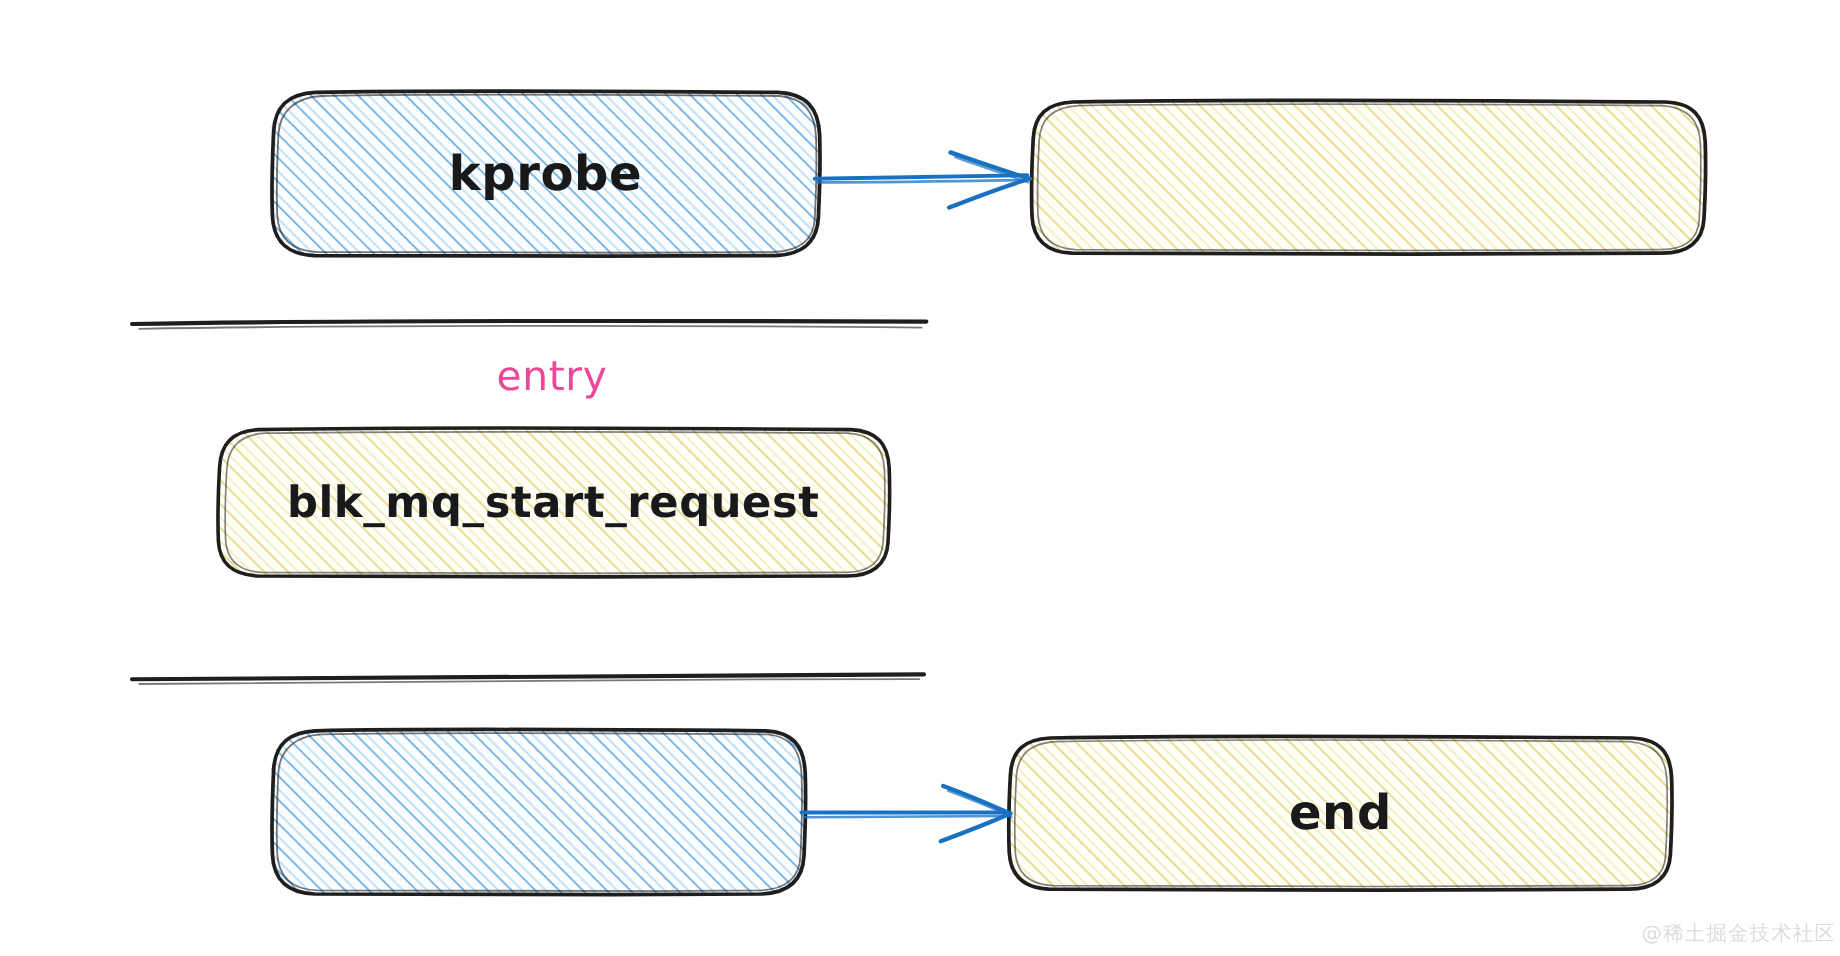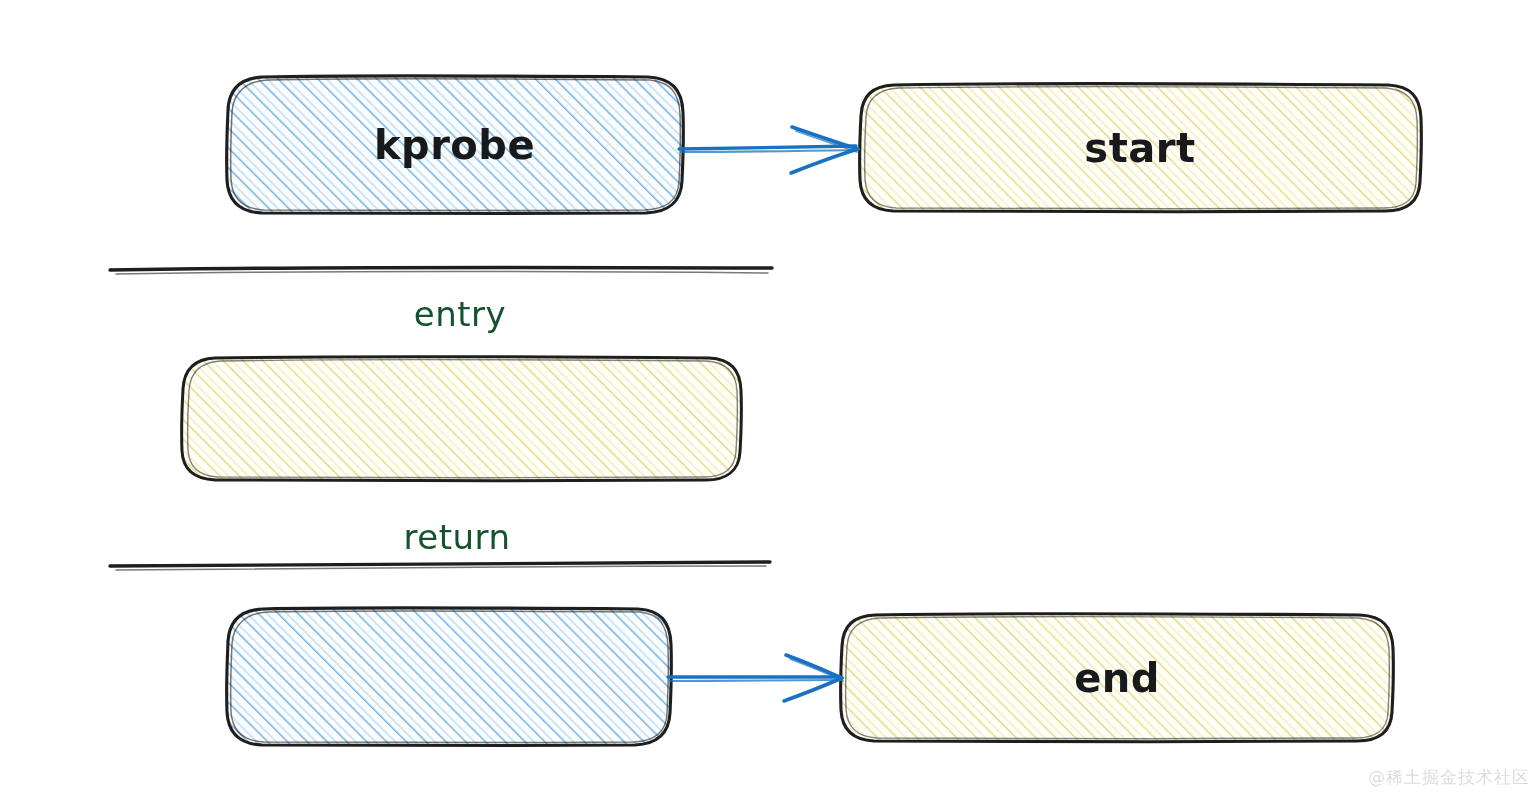--- a/index.html
+++ b/index.html
@@ -35,21 +35,21 @@
     font-weight: 700;
     letter-spacing: 0.5px;
     white-space: nowrap;
     pointer-events: none;
   }
   .sep-label {
     position: absolute;
     display: flex;
     align-items: center;
     justify-content: center;
-    color: #14532d;
+    color: #ec4899;
     font-family: "DejaVu Sans", sans-serif;
     letter-spacing: 0.5px;
     white-space: nowrap;
   }
   .watermark {
     position: absolute;
     color: #dcdcde;
     font-family: "DejaVu Sans", sans-serif;
     font-size: 17px;
     letter-spacing: 1px;
@@ -127,25 +127,24 @@
     </g>
 
     <g>
       <path d="M 110 566 C 290 563 530 562 770 562" fill="none" stroke="#1e1e1e" stroke-width="3.4" stroke-linecap="round"></path>
       <path d="M 116 570 C 300 567 540 566 766 566" fill="none" stroke="#1e1e1e" stroke-width="1.5" stroke-linecap="round" opacity="0.6"></path>
     </g>
   </svg>
 
   <div class="node-label" style="left:227px; top:76px; width:455px; height:137px; font-size:40px;">kprobe</div>
 
-  <div class="node-label" style="left:860px; top:84px; width:560px; height:127px; font-size:40px;">start</div>
 
+  <div class="node-label" style="left:182px; top:357px; width:558px; height:124px; font-size:36px;">blk_mq_start_request</div>
 
 
   <div class="node-label" style="left:842px; top:614px; width:550px; height:127px; font-size:40px;text-align:right;">end</div>
 
   <div class="sep-label" style="left:405px; top:292px; width:110px; height:44px; font-size:34px;">entry</div>
 
-  <div class="sep-label" style="left:396px; top:515px; width:122px; height:44px; font-size:34px;">return</div>
 
   <div class="watermark" style="left:1368px; top:766px;">@稀土掘金技术社区</div>
 
 </div>
 
 </body></html>

